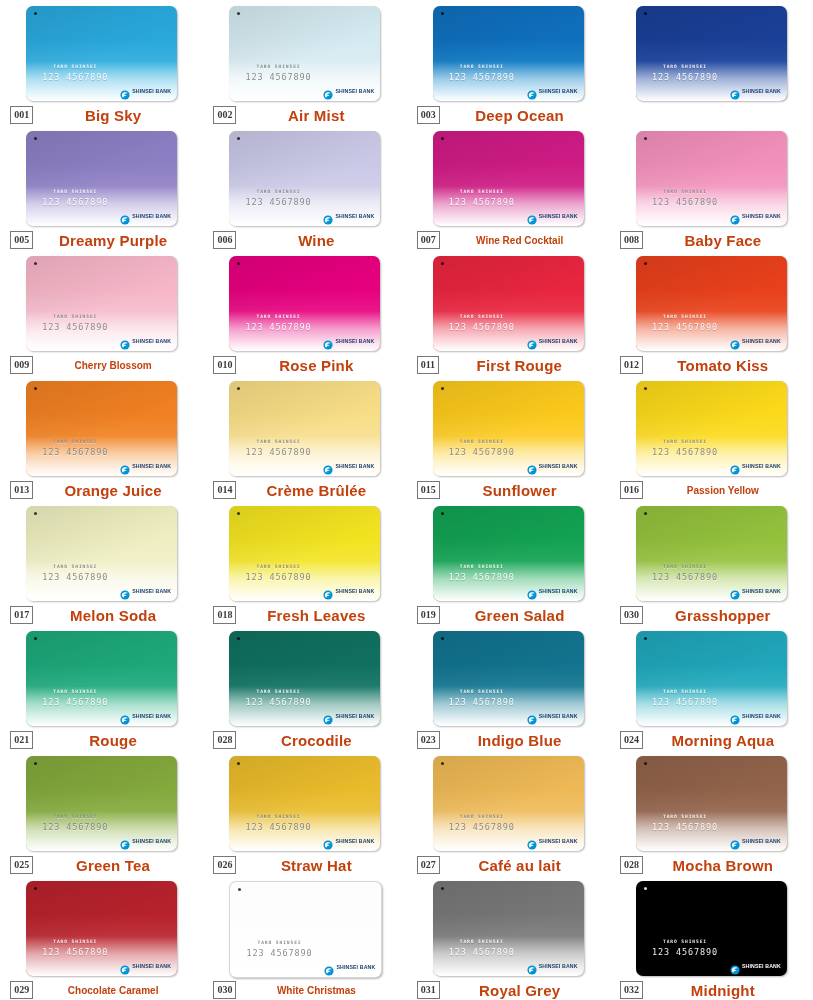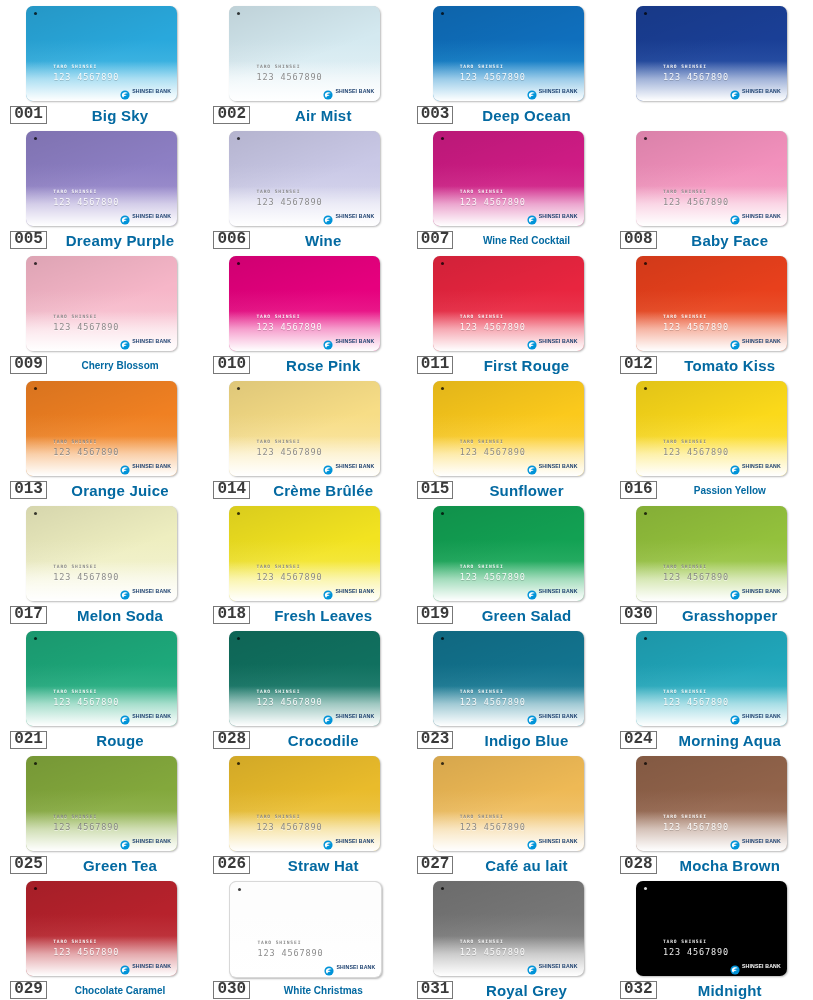--- a/index.html
+++ b/index.html
@@ -76,25 +76,25 @@
     left: 8px;
     top: 6px;
     width: 3px;
     height: 3px;
     border-radius: 50%;
     background: rgba(0,0,0,0.75);
   }
 
   .emboss {
     position: absolute;
-    left: 27px;
+    left: 16px;
     bottom: 20px;
     line-height: 1;
     font-family: "DejaVu Sans Mono", monospace;
-    text-align: left;
+    text-align: center;
     pointer-events: none;
   }
   .emboss .name {
     display: block;
     font-size: 4.6px;
     letter-spacing: 0.9px;
     font-weight: bold;
     margin-bottom: 2.5px;
   }
   .emboss .pan {
@@ -134,33 +134,33 @@
     width: 183px;
     margin-top: 5px;
     display: flex;
     align-items: center;
     justify-content: flex-start;
   }
   .code-box {
     flex: 0 0 auto;
     border: 1px solid #777777;
     padding: 0px 3px 1px 3px;
-    font-size: 16px;
+    font-size: 10px;
     font-weight: bold;
     color: #3a3a3a;
     line-height: 15px;
-    font-family: Liberation Mono, monospace;
+    font-family: Liberation Serif, serif;
     background: #ffffff;
   }
   .card-title {
     flex: 1 1 auto;
     text-align: center;
     font-size: 15px;
     font-weight: bold;
-    color: #0369a1;
+    color: #c2410c;
     font-family: "Liberation Sans", sans-serif;
     letter-spacing: 0.2px;
     white-space: nowrap;
     padding: 0 2px;
   }
   .card-title.tight { font-size: 10px; letter-spacing: 0; }
 </style>
 </head>
 <body>
 

